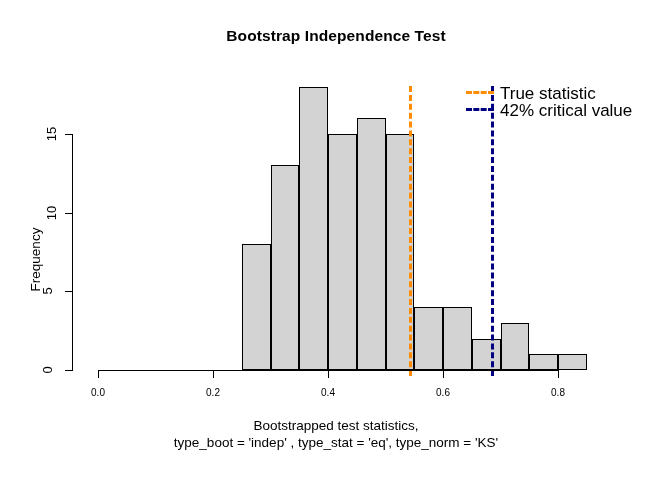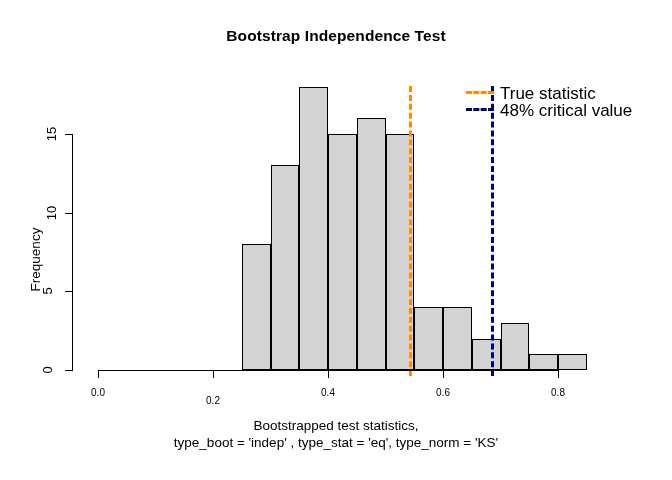--- a/index.html
+++ b/index.html
@@ -191,21 +191,21 @@
         <div class="vline" style="left: 490.875px; top: 86px; height: 290px; border-left-color: rgb(0, 0, 128);"></div>
       </div>
 
     <div class="axis-line x-axis-line"></div>
     <div class="axis-line y-axis-line"></div>
 
     <div id="x-ticks-layer">
         <div class="tick x-tick" style="left: 98px;"></div>
         <div class="x-tick-label" style="left: 98px;">0.0</div>
         <div class="tick x-tick" style="left: 213px;"></div>
-        <div class="x-tick-label" style="left: 213px; margin-top: 8px;">0.2</div>
+        <div class="x-tick-label" style="left: 213px;">0.2</div>
         <div class="tick x-tick" style="left: 328px;"></div>
         <div class="x-tick-label" style="left: 328px;">0.4</div>
         <div class="tick x-tick" style="left: 443px;"></div>
         <div class="x-tick-label" style="left: 443px;">0.6</div>
         <div class="tick x-tick" style="left: 558px;"></div>
         <div class="x-tick-label" style="left: 558px; text-align: center;">0.8</div>
       </div>
     <div id="y-ticks-layer">
         <div class="tick y-tick" style="top: 370px;"></div>
         <div class="y-tick-label" style="top: 370px;">0</div>
@@ -224,18 +224,18 @@
       <span class="xlab-line">type_boot = 'indep' , type_stat = 'eq', type_norm = 'KS'</span>
     </div>
 
     <div class="legend">
       <div class="legend-row" style="top:0px;">
         <span class="legend-key" style="border-top-color:#ff8c00;"></span>
         <span class="legend-label">True statistic</span>
       </div>
       <div class="legend-row" style="top:17px;">
         <span class="legend-key" style="border-top-color:#000080;"></span>
-        <span class="legend-label">48% critical value</span>
+        <span class="legend-label">42% critical value</span>
       </div>
     </div>
 
   </div>
 </div>
 
 </body></html>

